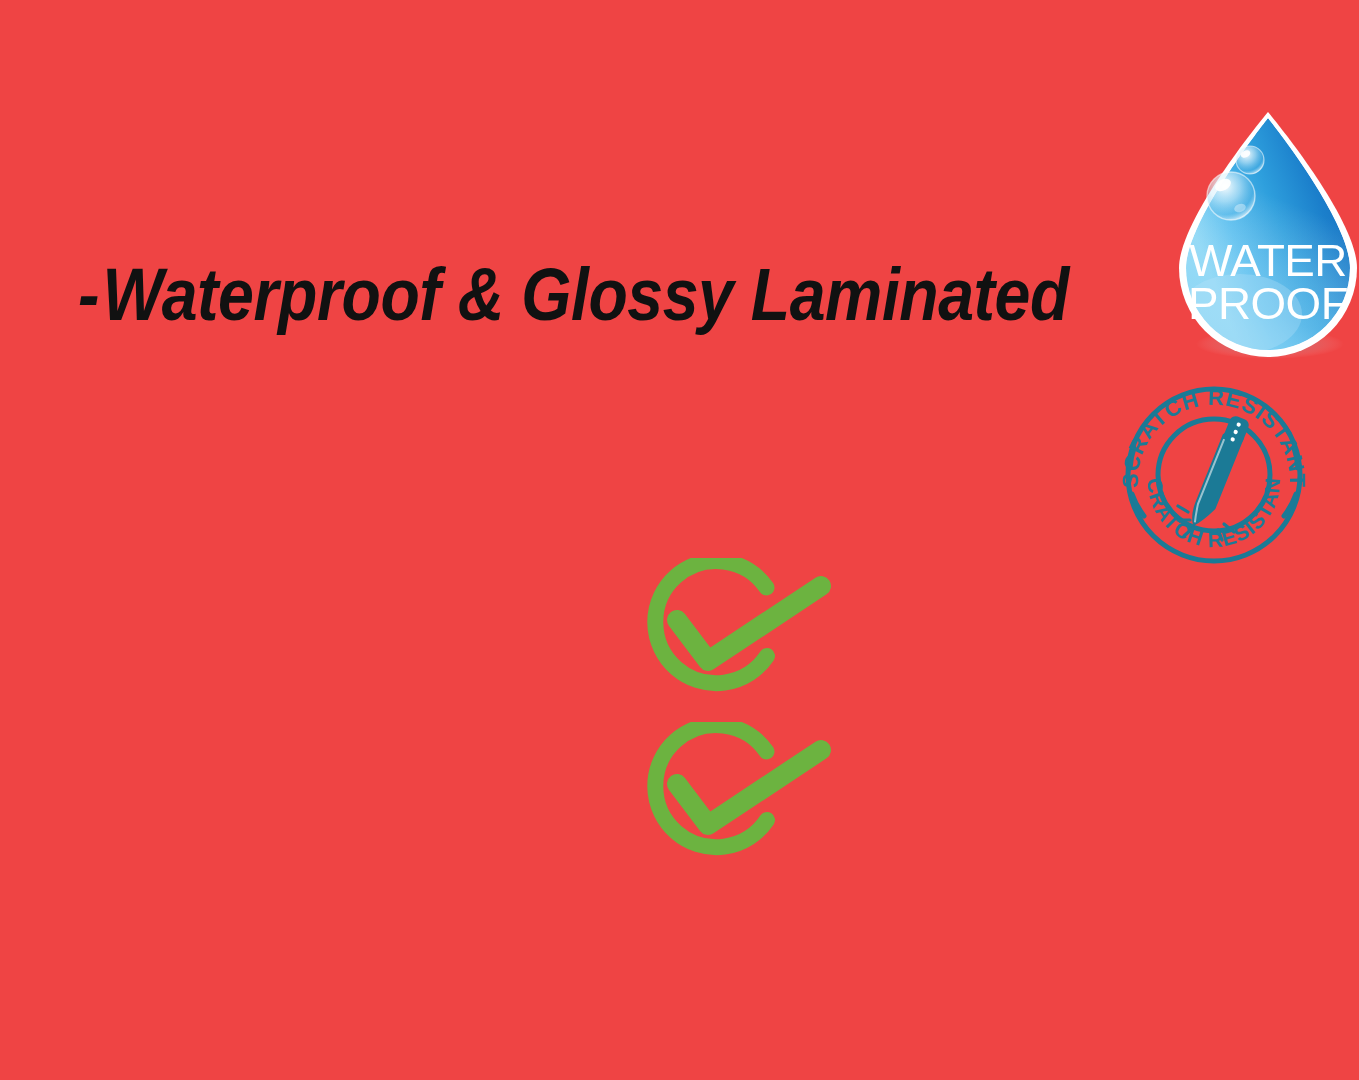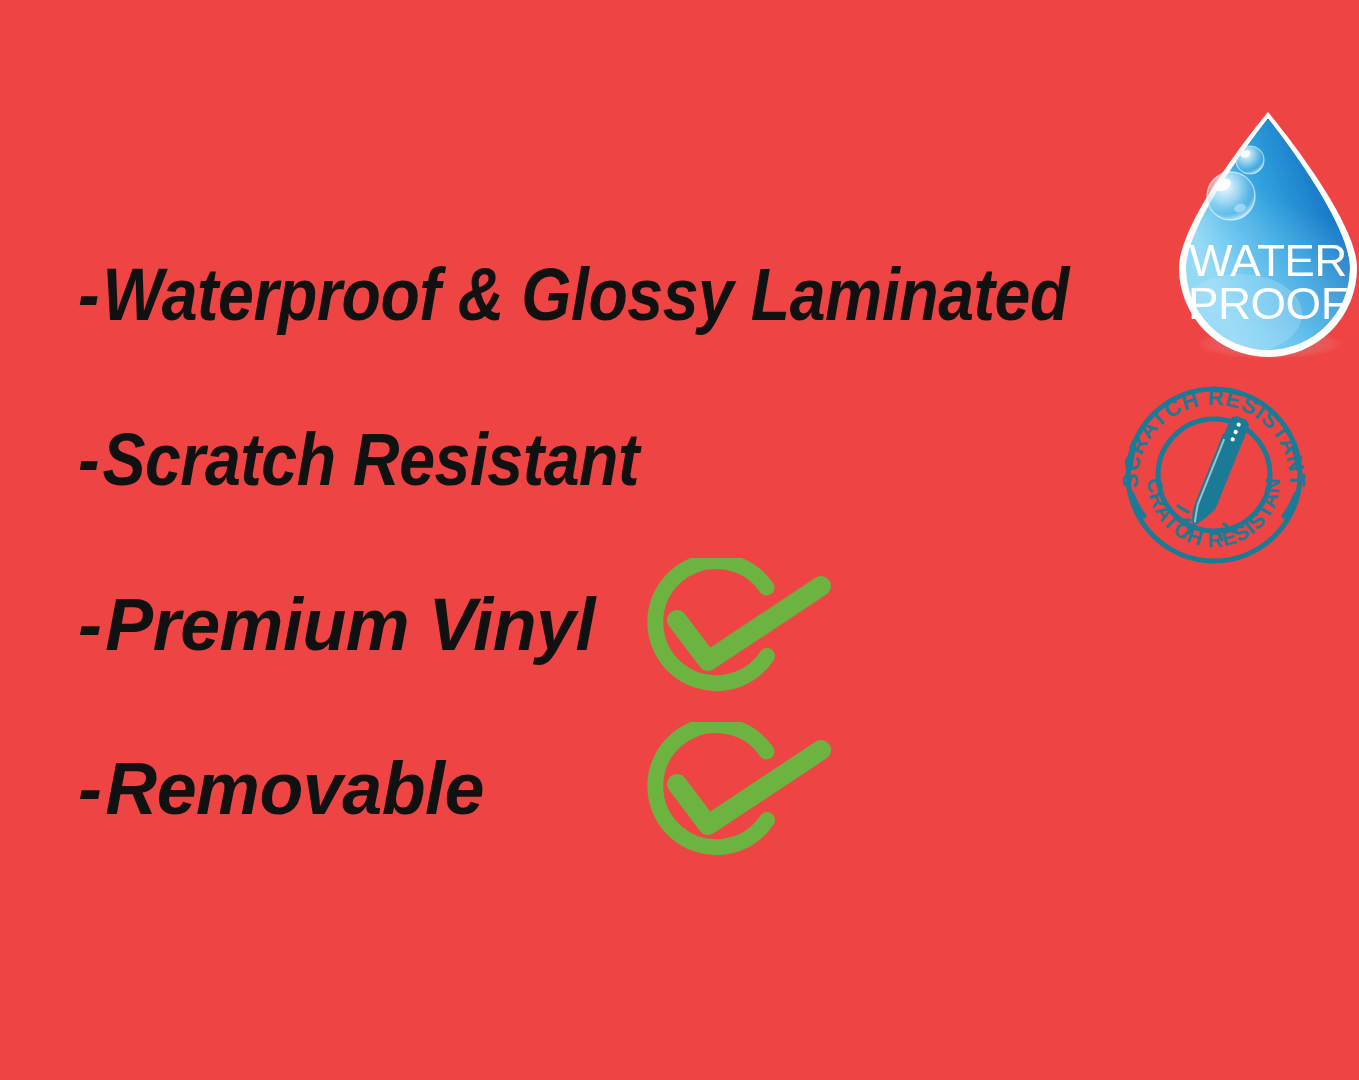--- a/index.html
+++ b/index.html
@@ -85,37 +85,22 @@
 <body>
 
 <div id="canvas">
 
   <div class="feature-line" id="line-0">
     <span class="cond" style="display:inline-block;">
       <span class="dash">-</span><span>Waterproof &amp; Glossy Laminated</span>
     </span>
   </div>
 
-  <div class="feature-line" id="line-1">
-    <span class="cond" style="display:inline-block;">
-      <span class="dash">-</span><span>Scratch Resistant</span>
-    </span>
-  </div>
-
-  <div class="feature-line" id="line-2">
-    <span class="cond-soft" style="display:inline-block;">
-      <span class="dash">-</span><span>Premium Vinyl</span>
-    </span>
-  </div>
-
-  <div class="feature-line" id="line-3">
-    <span class="cond-soft" style="display:inline-block;">
-      <span class="dash">-</span><span>Removable</span>
-    </span>
-  </div>
+
+
 
   <div id="waterproof-badge">
     <svg width="212" height="256" viewBox="0 0 212 256" xmlns="http://www.w3.org/2000/svg">
       <defs>
         <linearGradient id="dropGrad" x1="0.12" y1="0.62" x2="0.92" y2="0.18">
           <stop offset="0%" stop-color="#8ad6f5"></stop>
           <stop offset="22%" stop-color="#57bdee"></stop>
           <stop offset="52%" stop-color="#2e9fdd"></stop>
           <stop offset="80%" stop-color="#1b7fcb"></stop>
           <stop offset="100%" stop-color="#1570bf"></stop>

